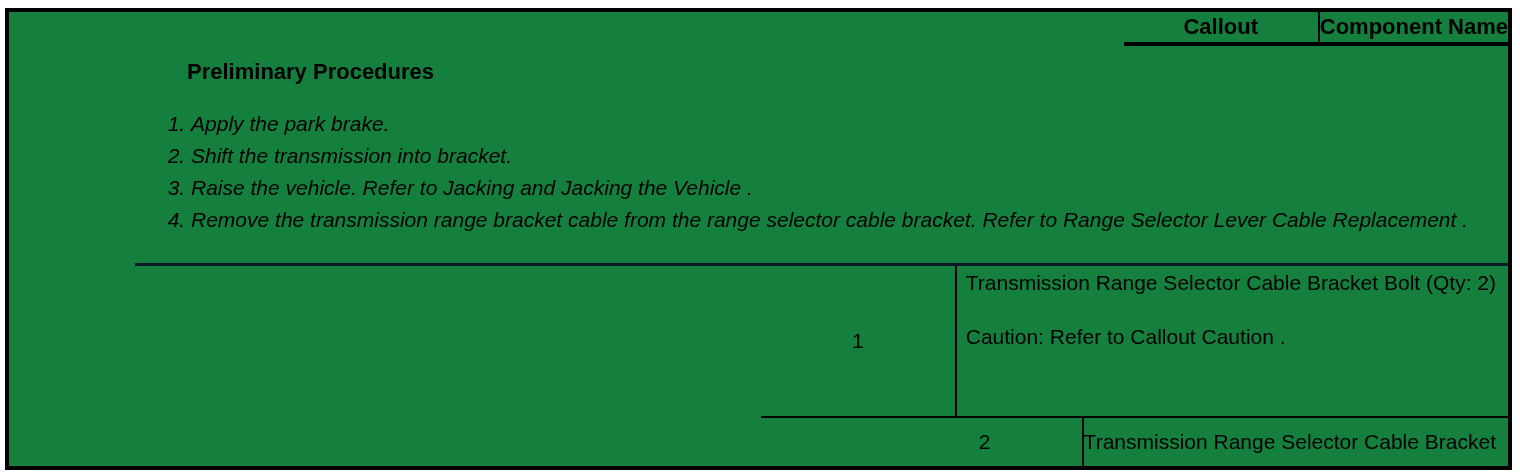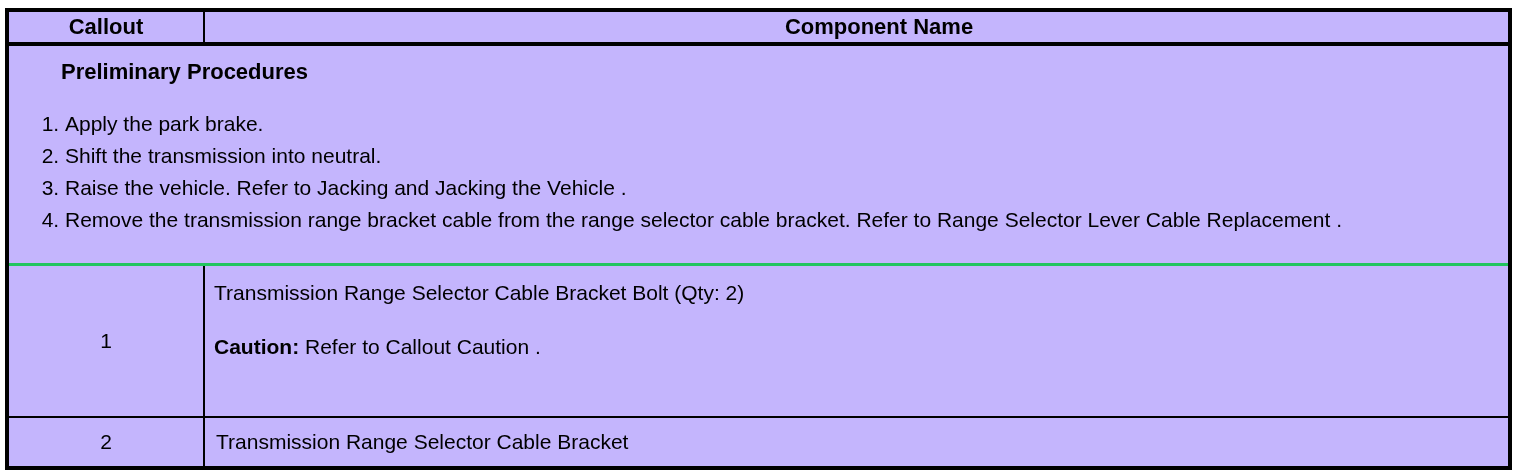--- a/index.html
+++ b/index.html
@@ -12,57 +12,59 @@
   }
   .manual-table {
     position: absolute;
     left: 5px;
     top: 8px;
     width: 1507px;
     height: 462px;
     border: 4px solid #000;
     display: flex;
     flex-direction: column;
-    background: #c4b5fd;
+    background: #15803d;
+    align-items: flex-end;
   }
   .header-row {
     display: flex;
     height: 34px;
     border-bottom: 4px solid #000;
     flex: none;
   }
   .header-cell {
     font-weight: bold;
     font-size: 22px;
     display: flex;
     align-items: center;
     justify-content: center;
   }
   .callout-col {
     width: 196px;
     border-right: 2px solid #000;
     flex: none;
   }
-  .name-col { flex: 1; margin-left: 45px; }
+  .name-col { flex: 1; }
   .prelim-section {
     height: 220px;
     flex: none;
-    border-bottom: 3px solid #22c55e;
+    border-bottom: 3px solid #0f172a;
     overflow: hidden;
   }
   .prelim-title {
     font-weight: bold;
     font-size: 22px;
     margin: 13px 0 0 52px;
     line-height: 26px;
   }
   .prelim-list {
     margin: 25px 0 0 0;
     padding-left: 56px;
     font-size: 21px;
+    font-style: italic;
   }
   .prelim-list li {
     line-height: 28px;
     margin-bottom: 4px;
     padding-right: 40px;
   }
   .data-row {
     display: flex;
     flex: none;
   }
@@ -73,48 +75,48 @@
     flex: none;
     border-right: 2px solid #000;
     display: flex;
     align-items: center;
     justify-content: center;
     font-size: 21px;
   }
   .component-cell {
     flex: 1;
     font-size: 21px;
-    padding: 13px 12px 0 9px;
+    padding: 3px 12px 0 9px;
   }
   .component-cell p {
     line-height: 28px;
     margin: 0 0 26px 0;
   }
-  .component-cell .bold, .caution-label { font-weight: bold; }
+  .component-cell .bold, .caution-label { font-weight: normal; }
   .component-cell.v-center {
     display: flex;
     align-items: center;
-    padding: 0 12px 0 11px;
+    padding: 0 12px 0 0;
   }
 </style>
 </head>
 <body>
 
 <div class="manual-table">
 
   <div class="header-row">
     <div class="header-cell callout-col">Callout</div>
     <div class="header-cell name-col">Component Name</div>
   </div>
 
   <div class="prelim-section">
     <p class="prelim-title">Preliminary Procedures</p>
     <ol class="prelim-list">
       <li>Apply the park brake.</li>
-      <li>Shift the transmission into neutral.</li>
+      <li>Shift the transmission into bracket.</li>
       <li>Raise the vehicle. Refer to Jacking and Jacking the Vehicle .</li>
       <li>Remove the transmission range bracket cable from the range selector cable bracket. Refer to Range Selector Lever Cable Replacement .</li>
     </ol>
   </div>
 
   <div class="data-row row-1">
     <div class="callout-cell">1</div>
     <div class="component-cell">
       <p>Transmission Range Selector Cable Bracket Bolt (Qty: 2)</p>
       <p><span class="caution-label">Caution:</span><span> Refer to Callout Caution .</span></p>

